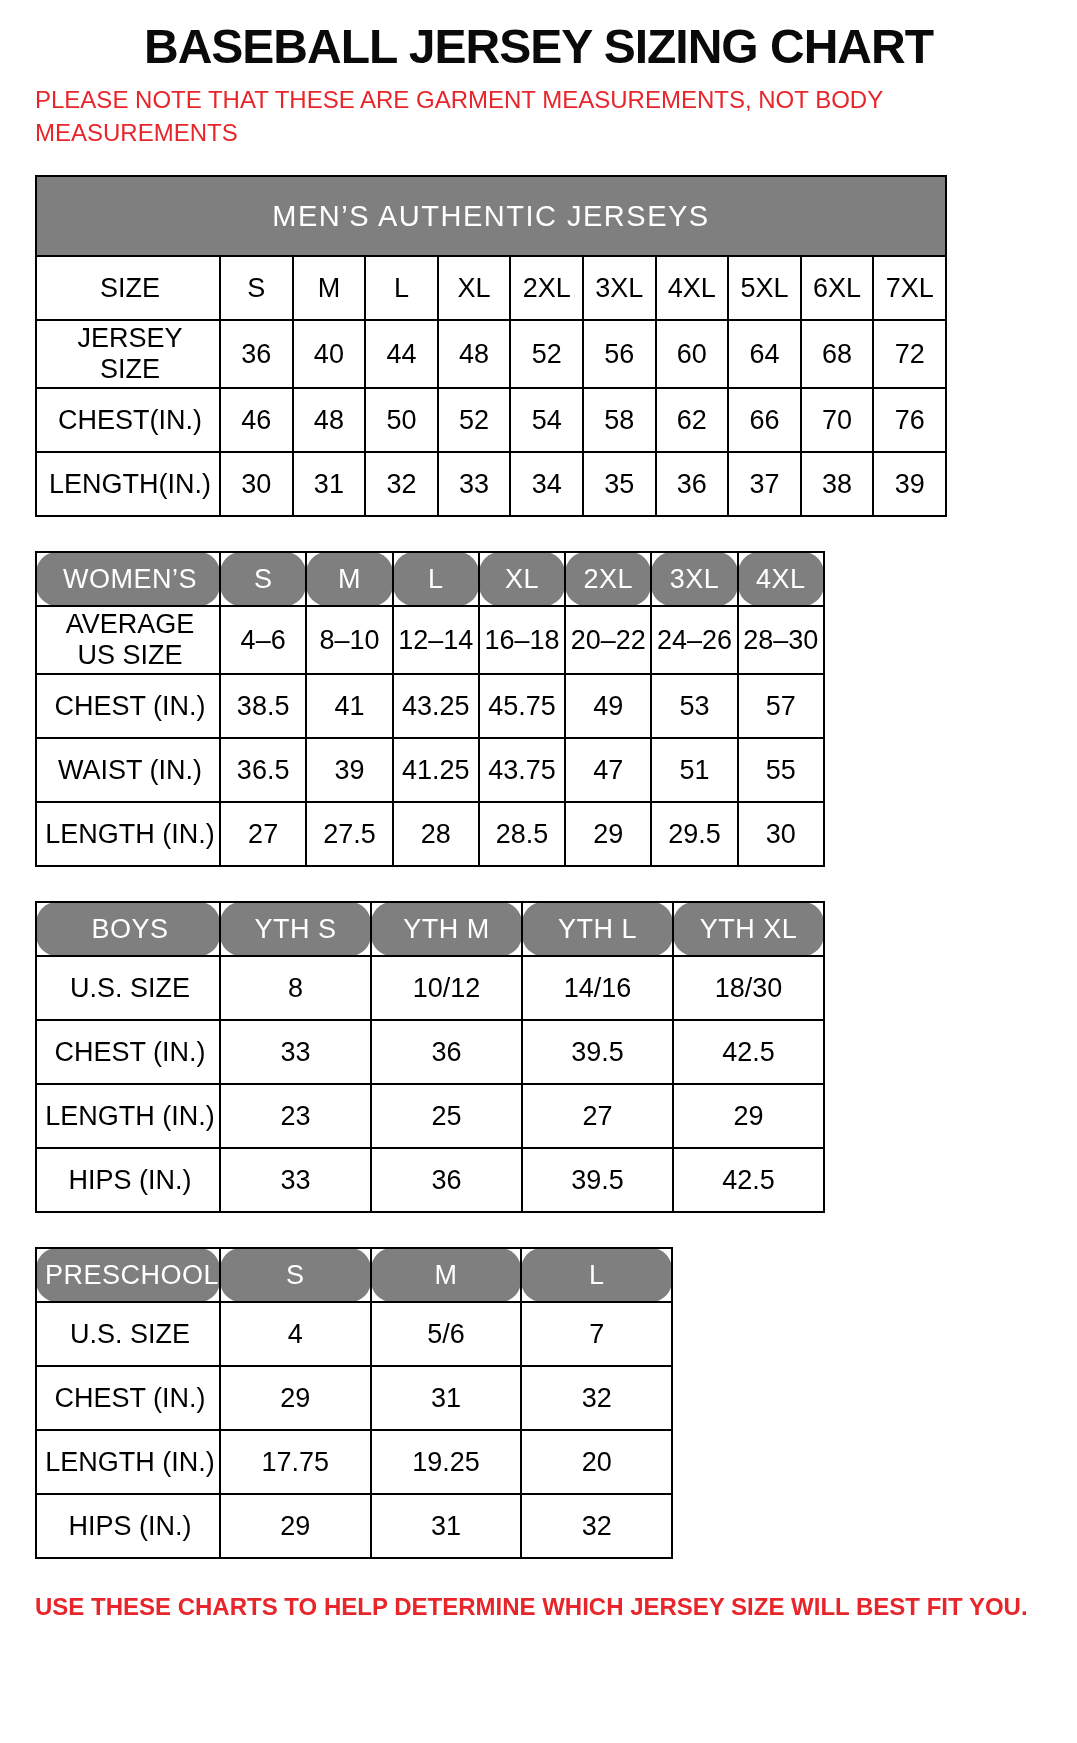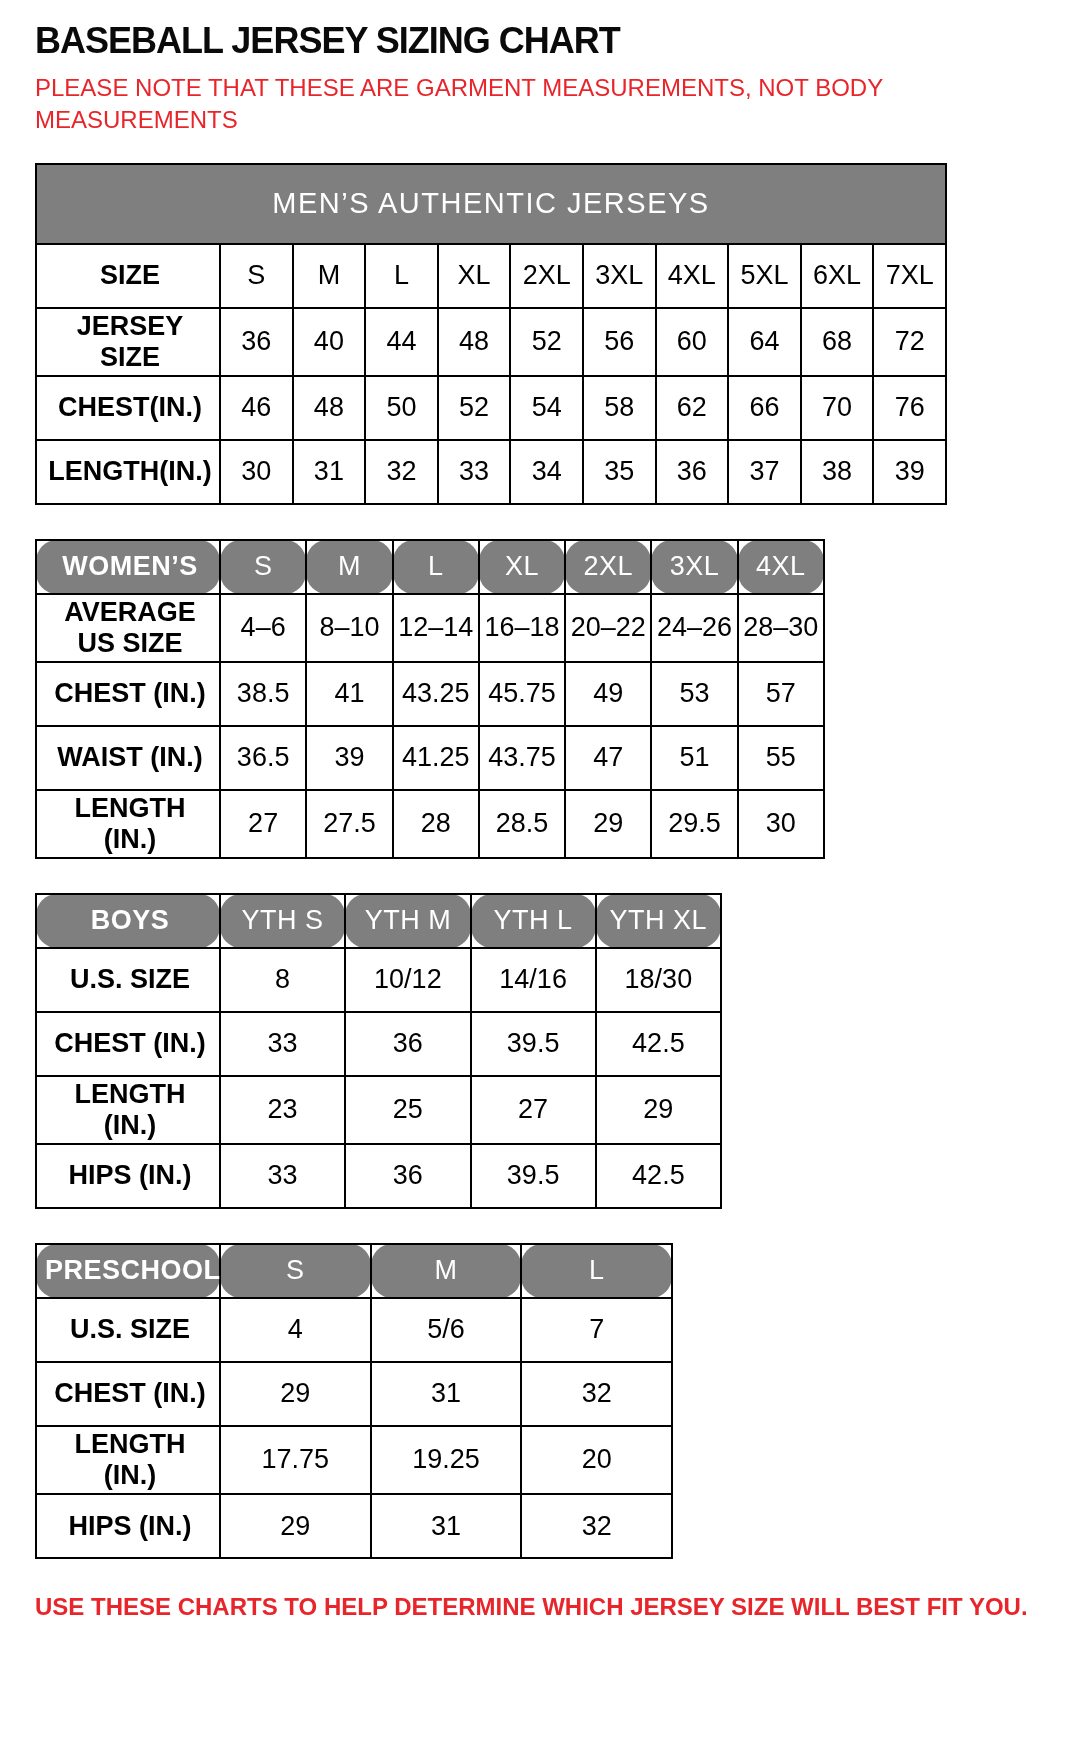--- a/index.html
+++ b/index.html
@@ -6,27 +6,28 @@
   html, body { margin: 0; padding: 0; }
   body {
     width: 1077px;
     min-height: 1743px;
     background: #ffffff;
     font-family: "Liberation Sans", sans-serif;
     padding: 22px 35px 30px 35px;
   }
   .page-title {
     margin: 0 0 12px 0;
-    font-size: 36px;
+    font-size: 48px;
     line-height: 1.05;
     font-weight: 900;
     letter-spacing: -1px;
     color: #0a0a0a;
     font-family: "Liberation Sans", sans-serif;
     transform-origin: left center;
+    text-align: center;
   }
   .subtitle {
     margin: 0 0 26px 0;
     max-width: 890px;
     color: #e8252a;
     font-size: 24px;
     line-height: 1.35;
     font-weight: 400;
   }
   table.tbl {
@@ -52,24 +53,24 @@
     border-radius: 21px;
   }
   .tbl .banner {
     background: #7f7f7f;
     color: #ffffff;
     font-size: 29px;
     letter-spacing: 1.5px;
     height: 80px;
   }
   .tbl thead tr.headrow th { height: 54px; font-size: 27px; letter-spacing: 0.5px; }
-  .tbl th.rowlabel { font-weight: 700; padding-left: 8px; }
+  .tbl th.rowlabel { font-weight: 400; padding-left: 8px; }
   .w-mens { width: 912px; }
   .w-womens { width: 790px; }
-  .w-boys { width: 687px; }
+  .w-boys { width: 790px; }
   .w-preschool { width: 638px; }
   .footer-note {
     margin: 6px 0 0 0;
     color: #e8252a;
     font-size: 24px;
     font-weight: 700;
   }
 </style>
 </head>
 <body>

